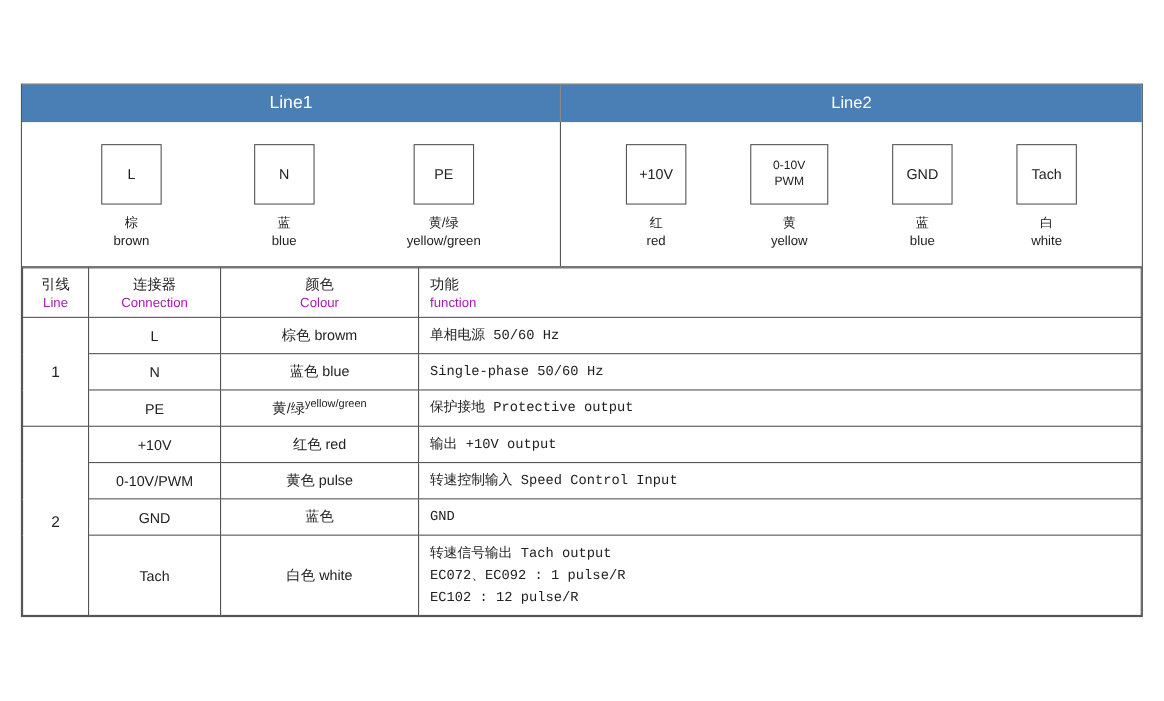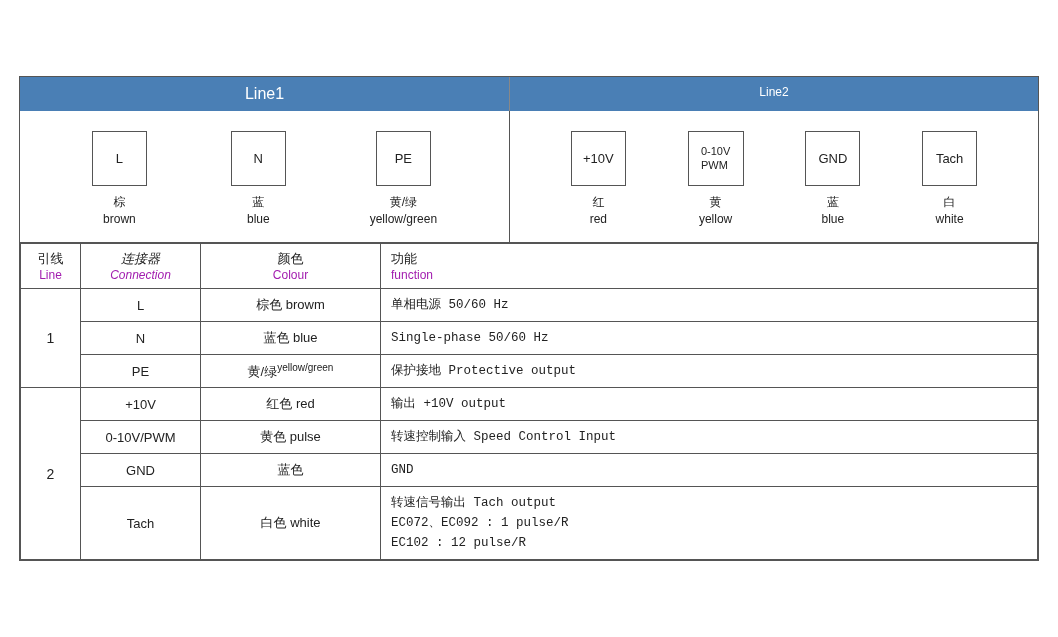--- a/index.html
+++ b/index.html
@@ -29,21 +29,21 @@
       text-align: center;
       color: #fff;
       font-size: 16px;
       padding: 8px 17px;
       border-right: 1.5px solid #888;
     }
     .header-line2 {
       flex: 1;
       text-align: center;
       color: #fff;
-      font-size: 12px;
+      font-size: 15px;
       padding: 8px 0;
     }
 
     
     .diagram-row {
       display: flex;
       border-bottom: 1.5px solid #555;
     }
     .diagram-line1 {
       flex: 0 0 490px;
@@ -72,24 +72,25 @@
       border: 1.5px solid #555;
       display: flex;
       align-items: center;
       justify-content: center;
       font-size: 13px;
       font-weight: normal;
       color: #222;
       background: #fff;
     }
     .connector-box.small {
-      width: 56px;
+      width: 71px;
       height: 55px;
       font-size: 11px;
       line-height: 1.3;
+      text-align: center;
     }
     .connector-label {
       text-align: center;
       font-size: 12px;
       color: #222;
       line-height: 1.4;
     }
 
     
     .table-section {
@@ -107,21 +108,20 @@
       color: #222;
       vertical-align: middle;
     }
     th {
       background: #fff;
       font-weight: normal;
     }
     .th-conn {
       color: #2a6dba;
       font-weight: bold;
-      font-style: italic;
     }
     .th-colour {
       color: #2a6dba;
       font-weight: bold;
     }
     .th-func {
       color: #2a6dba;
       font-weight: bold;
       margin-left: 22px;
     }

